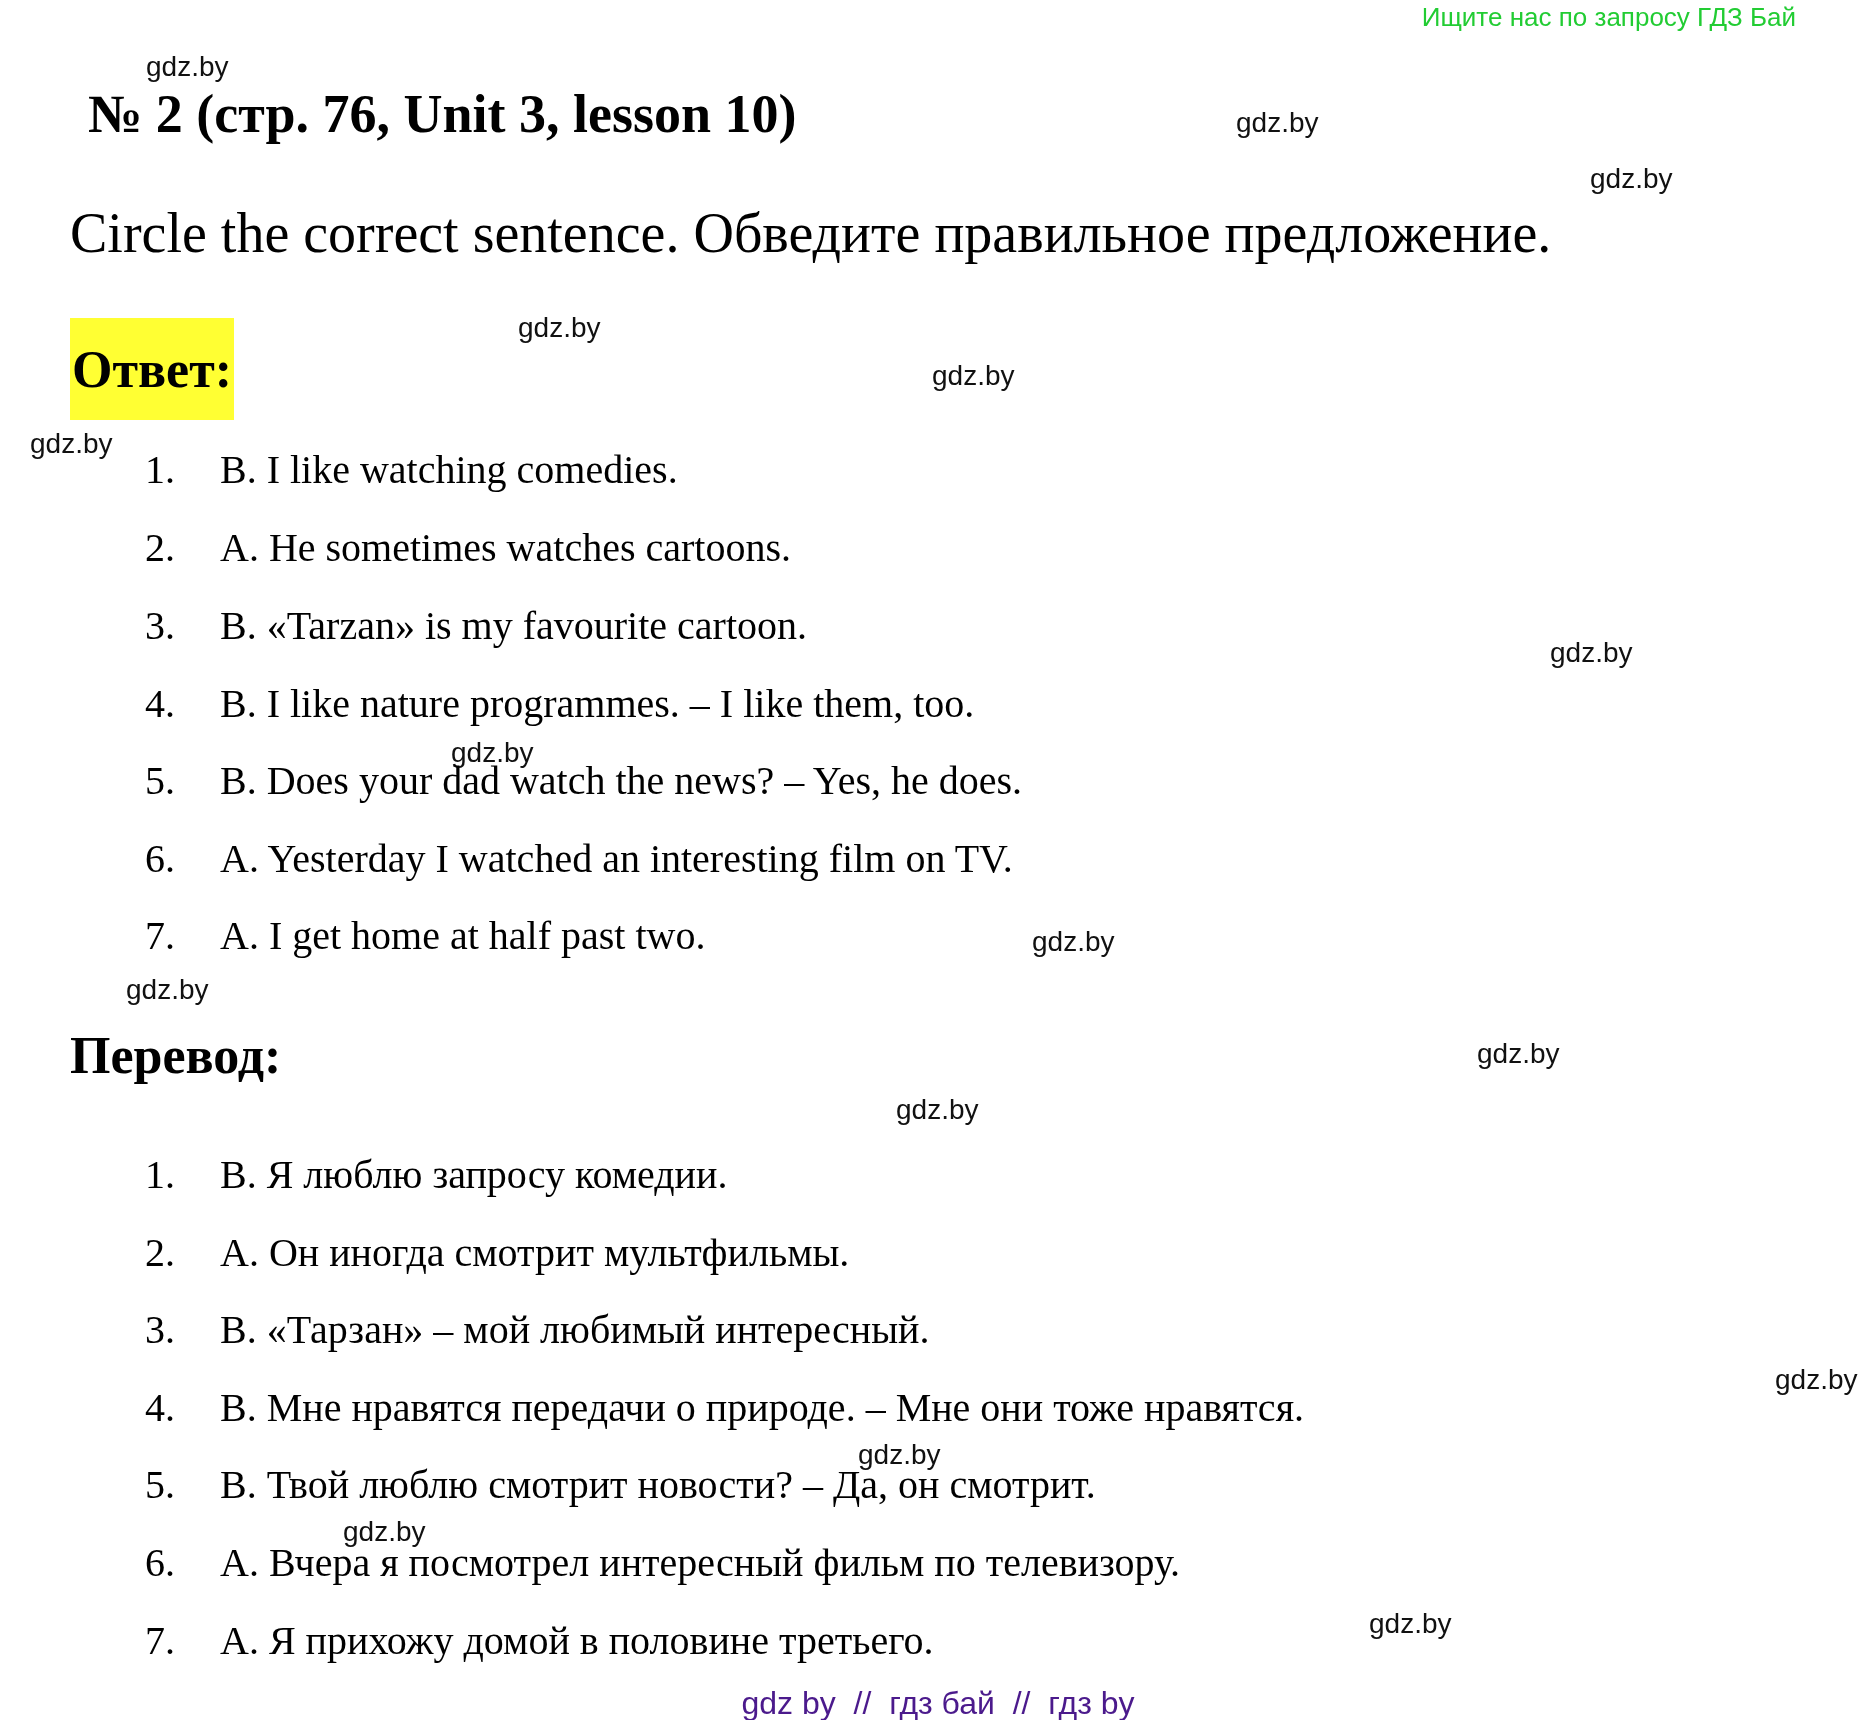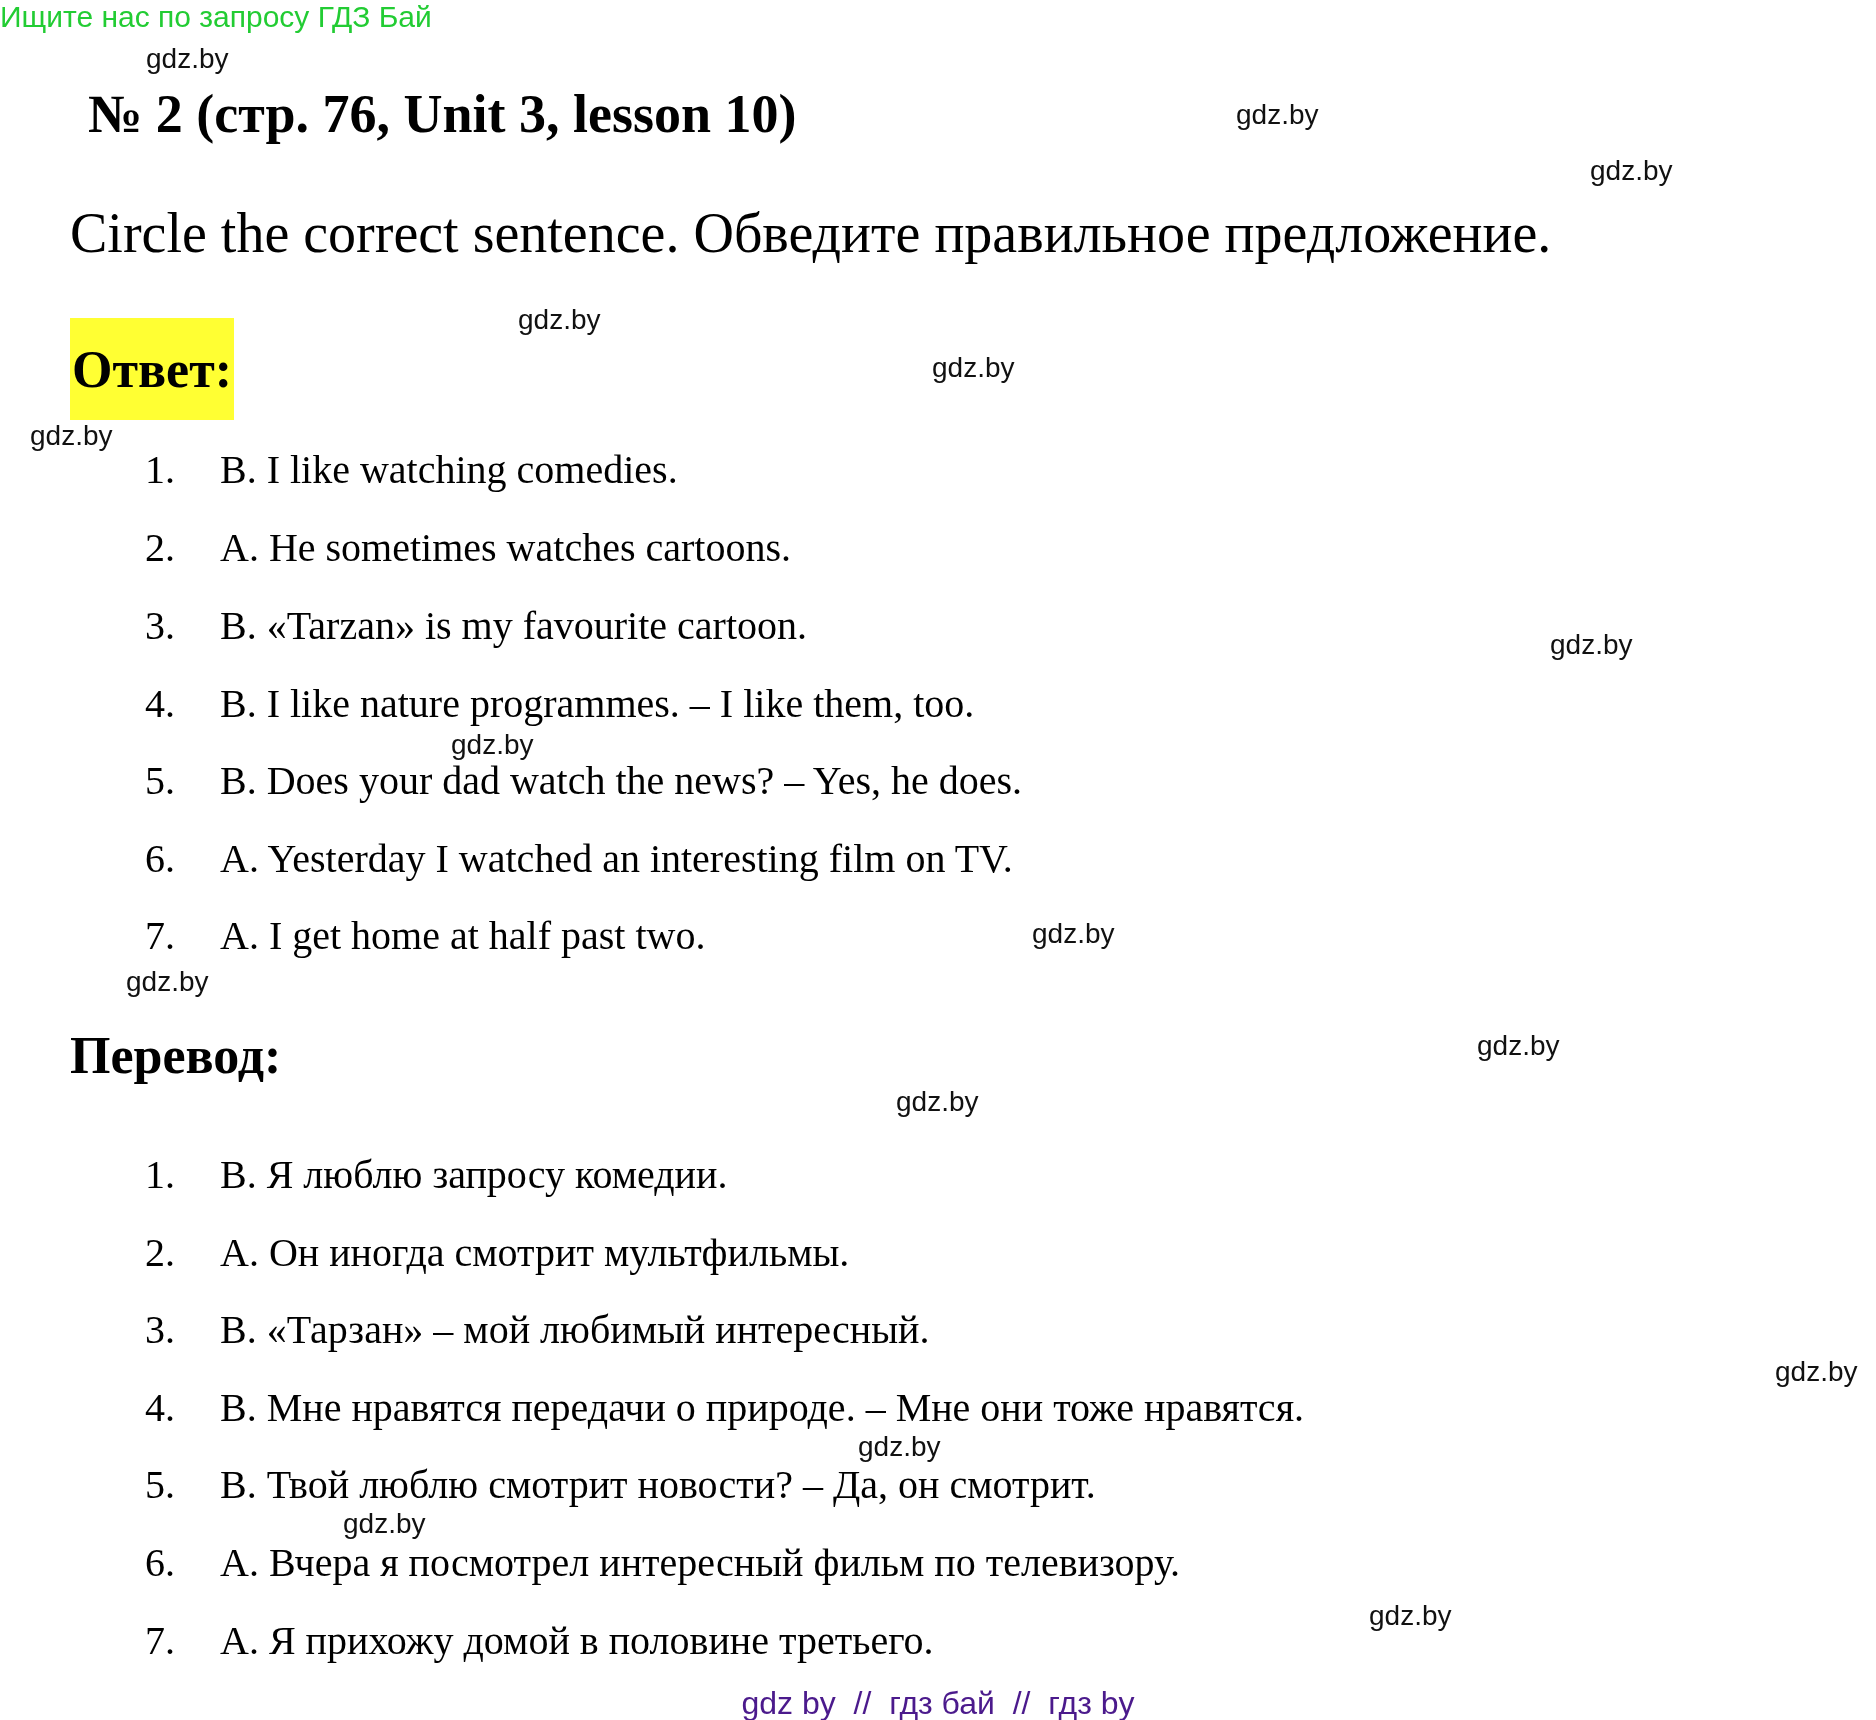--- a/index.html
+++ b/index.html
@@ -1,19 +1,19 @@
 <!DOCTYPE html>
 <html><head>
 <meta charset="utf-8">
 <style>
   html, body { margin: 0; padding: 0; background: #ffffff; }
   body { width: 1876px; height: 1720px; position: relative; overflow: hidden; }
   .abs { position: absolute; white-space: nowrap; }
-  .promo { left: 0; width: 1796px; top: 0; text-align: left; font-family: "Liberation Sans", sans-serif; font-size: 30px; color: #22cc33; line-height: 34px; }
-  .wm { font-family: "Liberation Sans", sans-serif; font-size: 28px; color: #111111; line-height: 30px; }
+  .promo { left: 0; width: 1796px; top: 0; text-align: right; font-family: "Liberation Sans", sans-serif; font-size: 26px; color: #22cc33; line-height: 34px; }
+  .wm { font-family: "Liberation Sans", sans-serif; font-size: 28px; color: #111111; line-height: 30px; margin-top: 8px; }
   .serif { font-family: "Liberation Serif", serif; color: #000000; }
   .heading { left: 88px; top: 82px; font-size: 54px; font-weight: bold; line-height: 64px; }
   .instruction { left: 70px; top: 200px; font-size: 56px; line-height: 66px; }
   .answer-label { left: 70px; top: 318px; height: 70px; padding: 16px 2px; background: #ffff33; font-size: 52px; font-weight: bold; line-height: 72px; }
   .translation-label { left: 70px; top: 1024px; font-size: 52px; font-weight: bold; line-height: 64px; }
   .list { left: 145px; margin: 0; padding: 0; list-style: none; }
   .list li { position: absolute; left: 0; font-size: 40px; line-height: 66px; white-space: nowrap; }
   .list .num { display: inline-block; width: 75px; }
   .footer { left: 0; width: 1876px; top: 1686px; text-align: center; font-family: "Liberation Sans", sans-serif; font-size: 32px; color: #4b1a8c; line-height: 34px; }
 </style>

